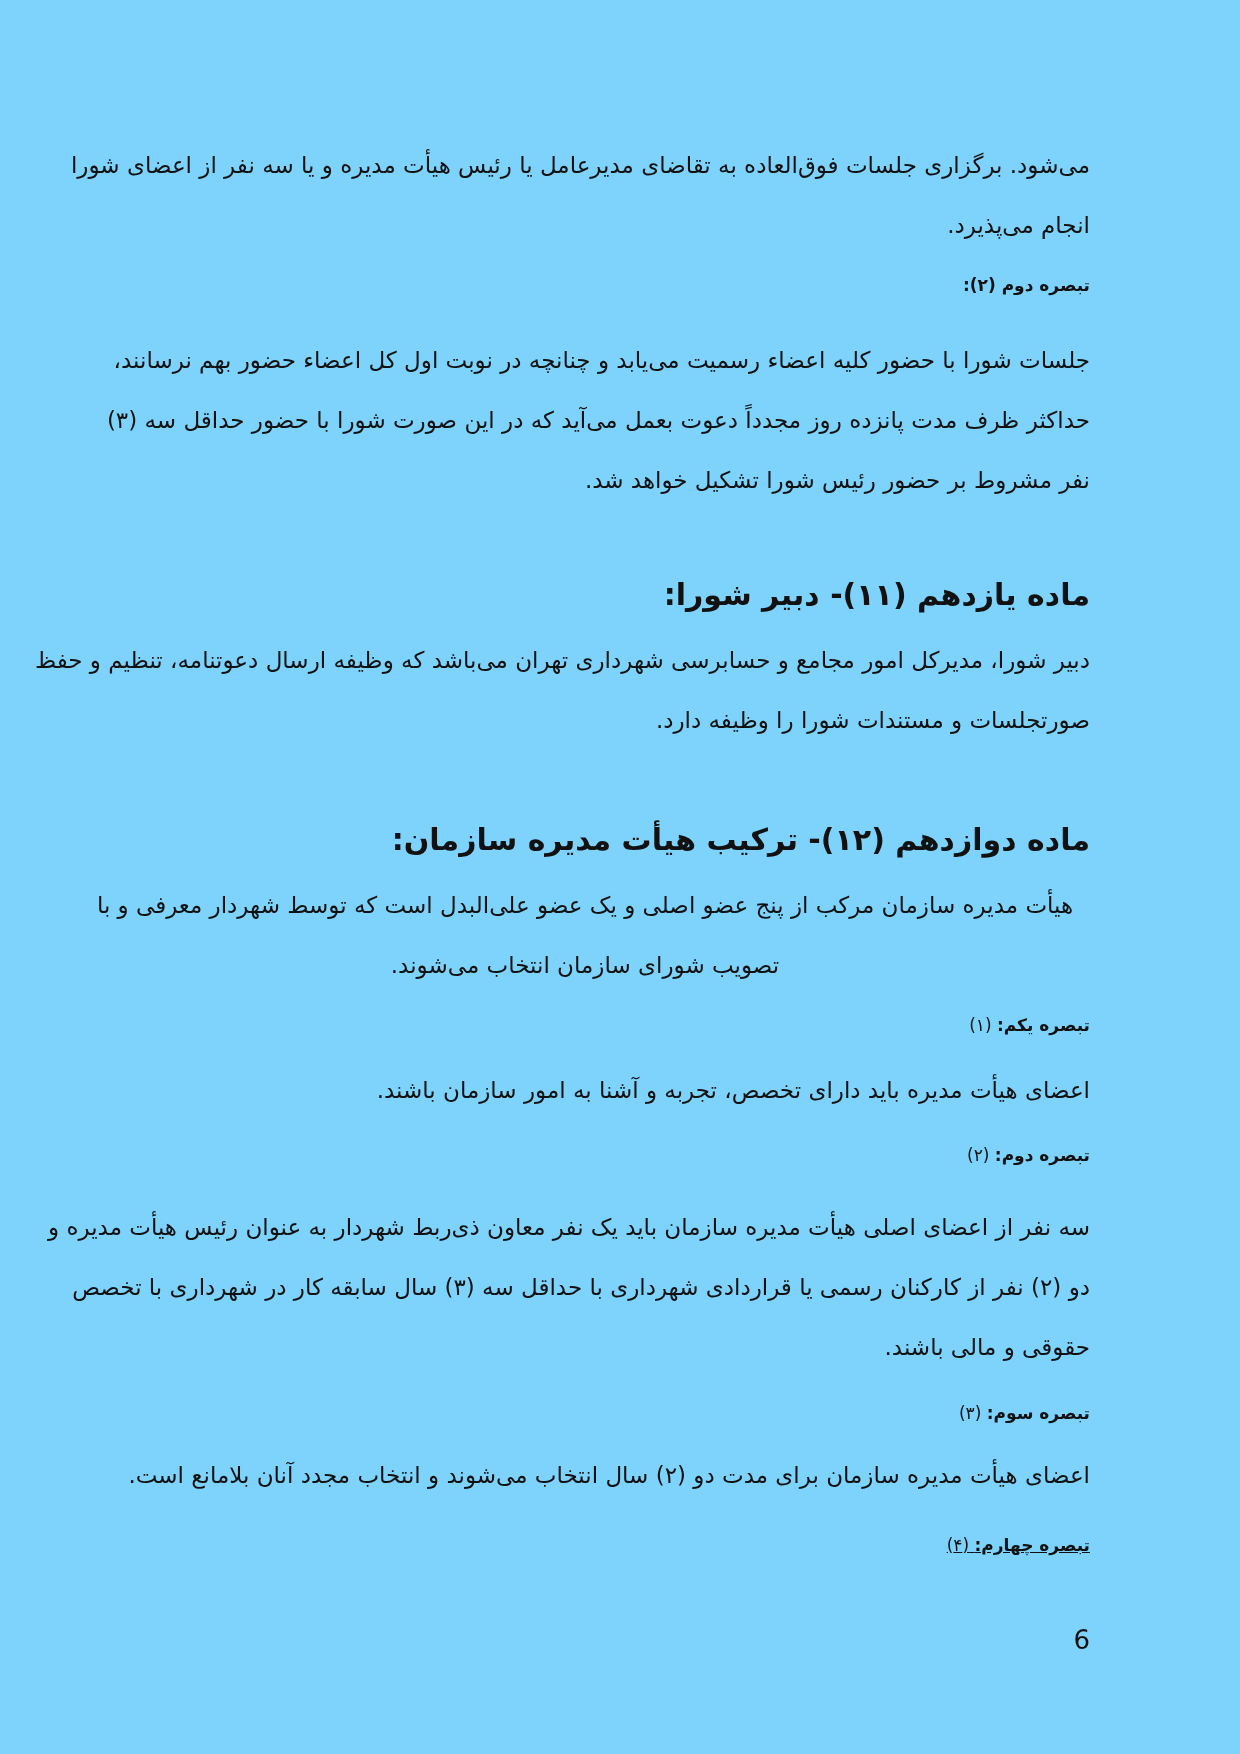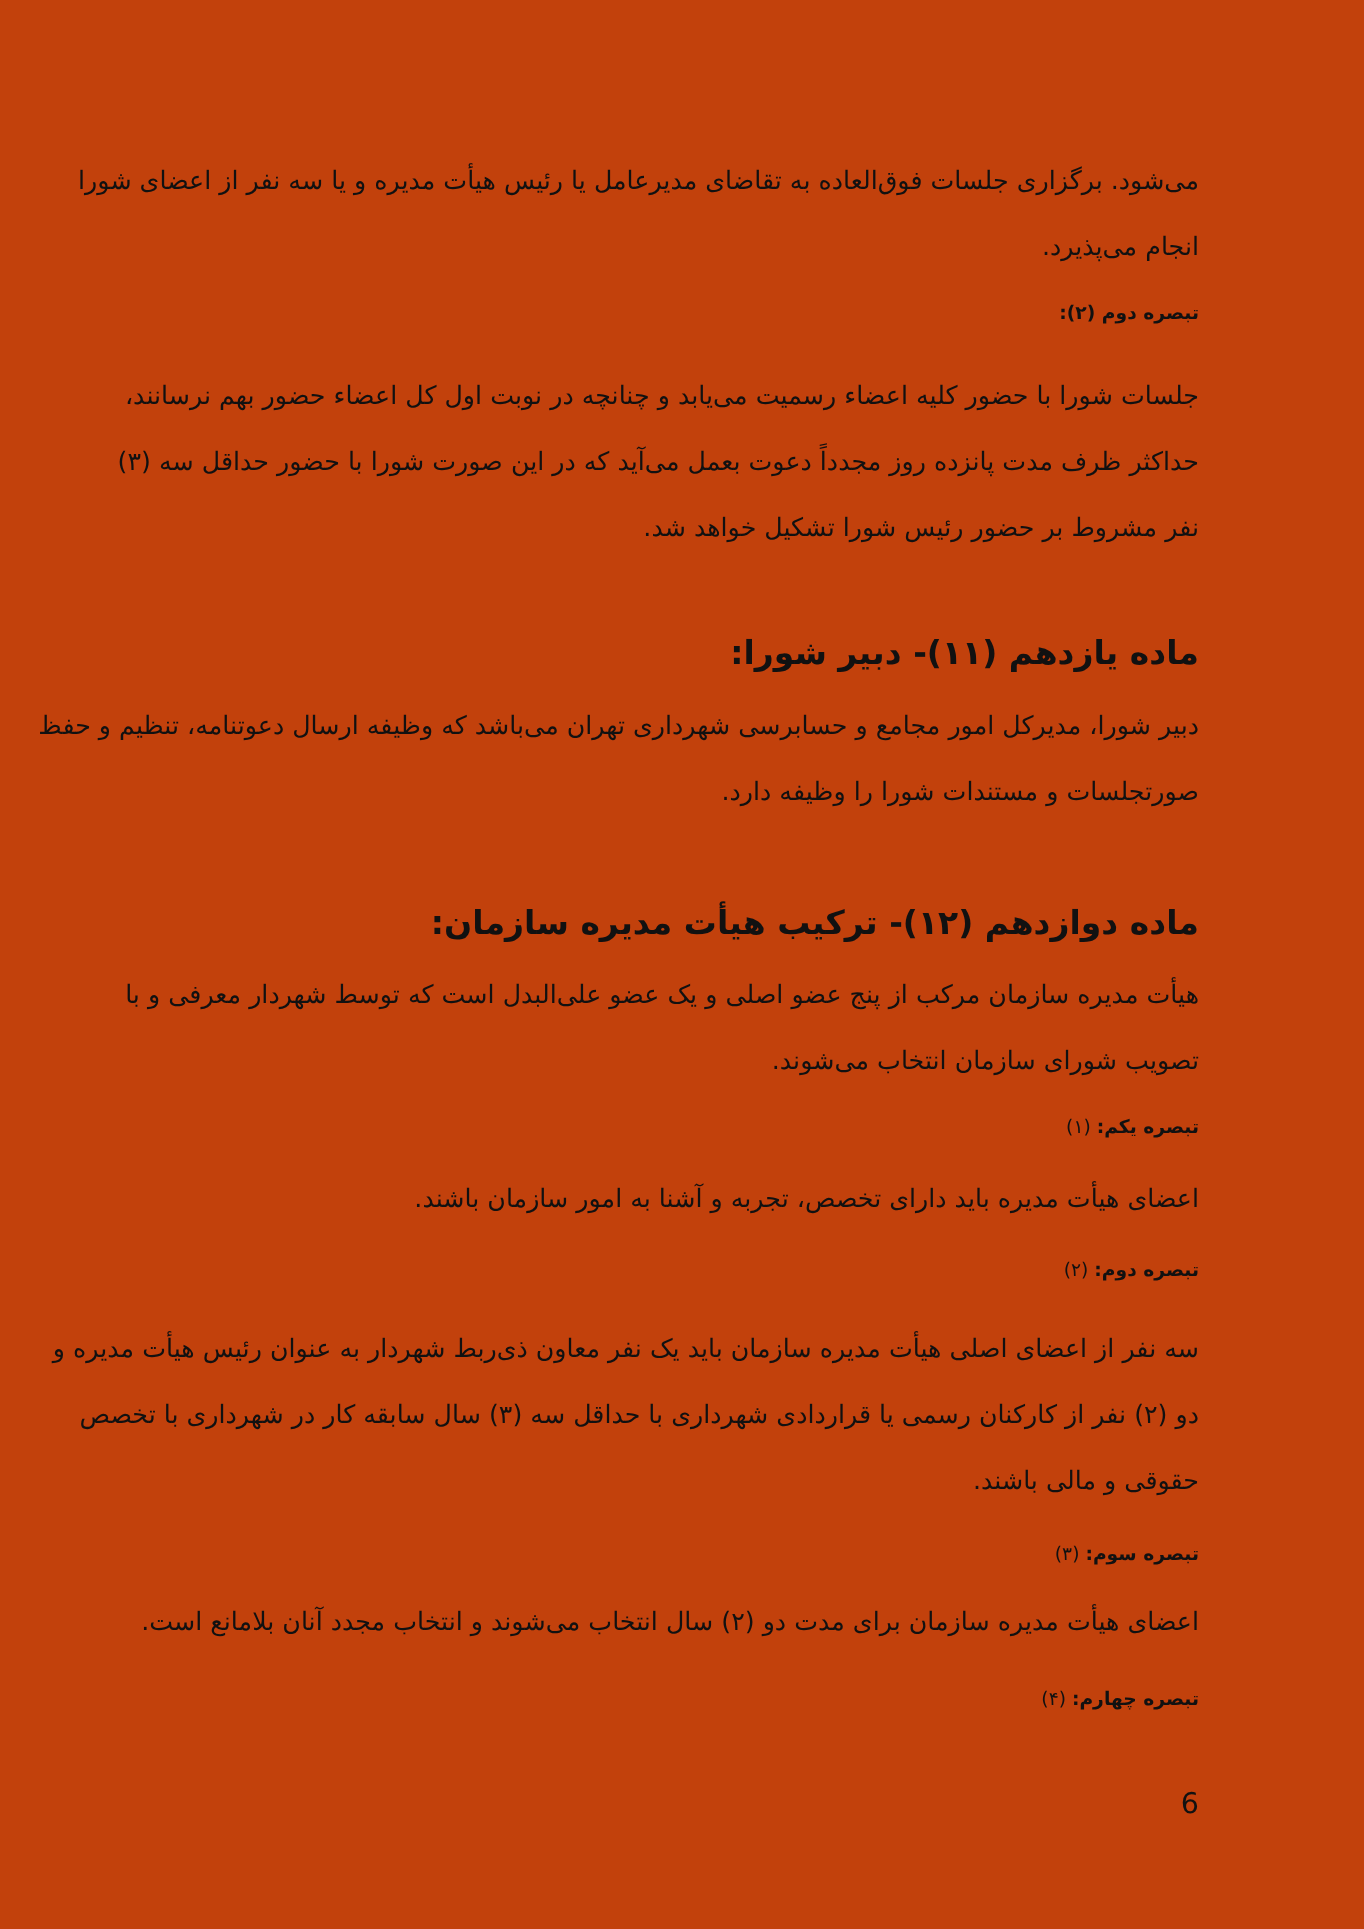--- a/index.html
+++ b/index.html
@@ -11,21 +11,21 @@
     width: 1240px;
     height: 1754px;
     position: relative;
     overflow: hidden;
     font-family: "DejaVu Sans", sans-serif;
     color: #111111;
   }
   .page {
     position: absolute;
     inset: 0;
-    background: #c2410c;
+    background: #7dd3fc;
   }
   .content {
     direction: rtl;
     text-align: right;
     position: absolute;
     top: 135px;
     right: 150px;
     width: 1010px;
   }
   .para { margin: 0; }
@@ -46,28 +46,28 @@
     white-space: nowrap;
   }
   .note .note-bold { font-weight: bold; }
   .note .note-num { font-weight: normal; }
 
   
   .b2  { margin-top: 15px; }
   .b3  { margin-top: 55px; }
   .b4  { margin-top: 5px; }
   .b5  { margin-top: 60px; }
-  .b6  { margin-top: 5px; }
+  .b6  { margin-top: 5px; text-align: center; }
   .b7  { margin-top: 0px; }
   .b8  { margin-top: 5px; }
   .b9  { margin-top: 5px; text-align: right; }
   .b10 { margin-top: 12px; }
   .b11 { margin-top: 6px; }
   .b12 { margin-top: 2px; }
-  .b13 { margin-top: 10px; }
+  .b13 { margin-top: 10px; text-decoration: underline; }
 
   .page-number {
     position: absolute;
     top: 1622px;
     right: 150px;
     font-size: 26px;
     line-height: 36px;
     direction: ltr;
     color: #111111;
   }

